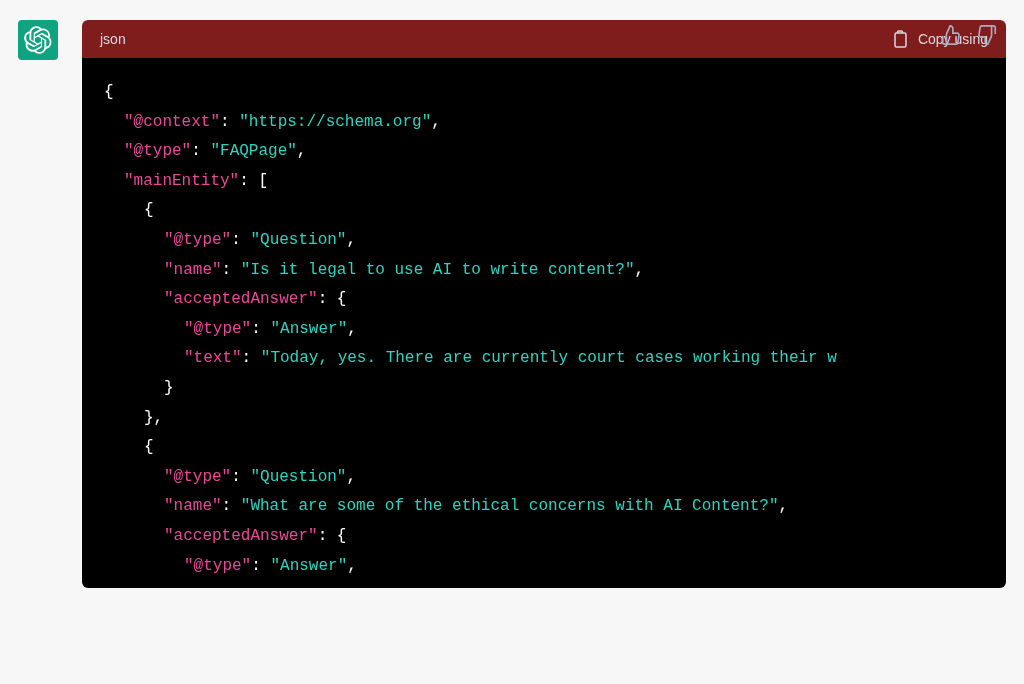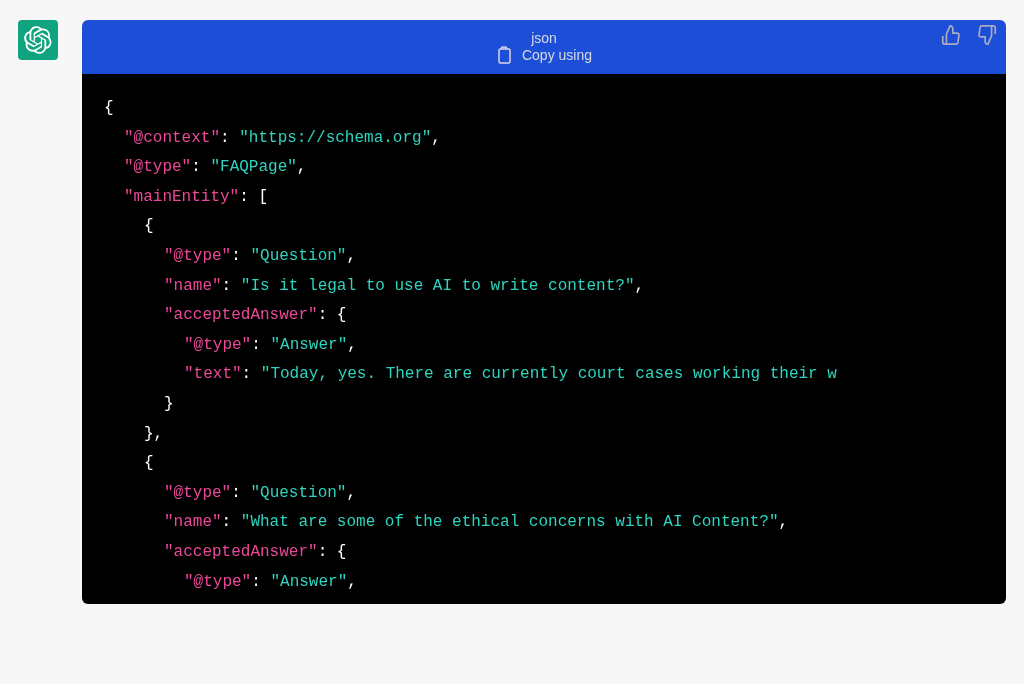--- a/index.html
+++ b/index.html
@@ -57,28 +57,27 @@
       height: 22px;
       cursor: pointer;
       color: #acacbe;
     }
     .code-block {
       border-radius: 6px;
       overflow: hidden;
       width: 100%;
     }
     .code-header {
-      background: #1d4ed8;
+      background: #7f1d1d;
       padding: 10px 18px;
       display: flex;
-      justify-content: flex-end;
+      justify-content: space-between;
       align-items: center;
       color: #d9d9e3;
       font-size: 14px;
-      flex-direction: column;
     }
     .copy-btn {
       display: flex;
       align-items: center;
       gap: 10px;
       cursor: pointer;
       color: #d9d9e3;
       font-size: 14px;
     }
     .copy-btn svg {

